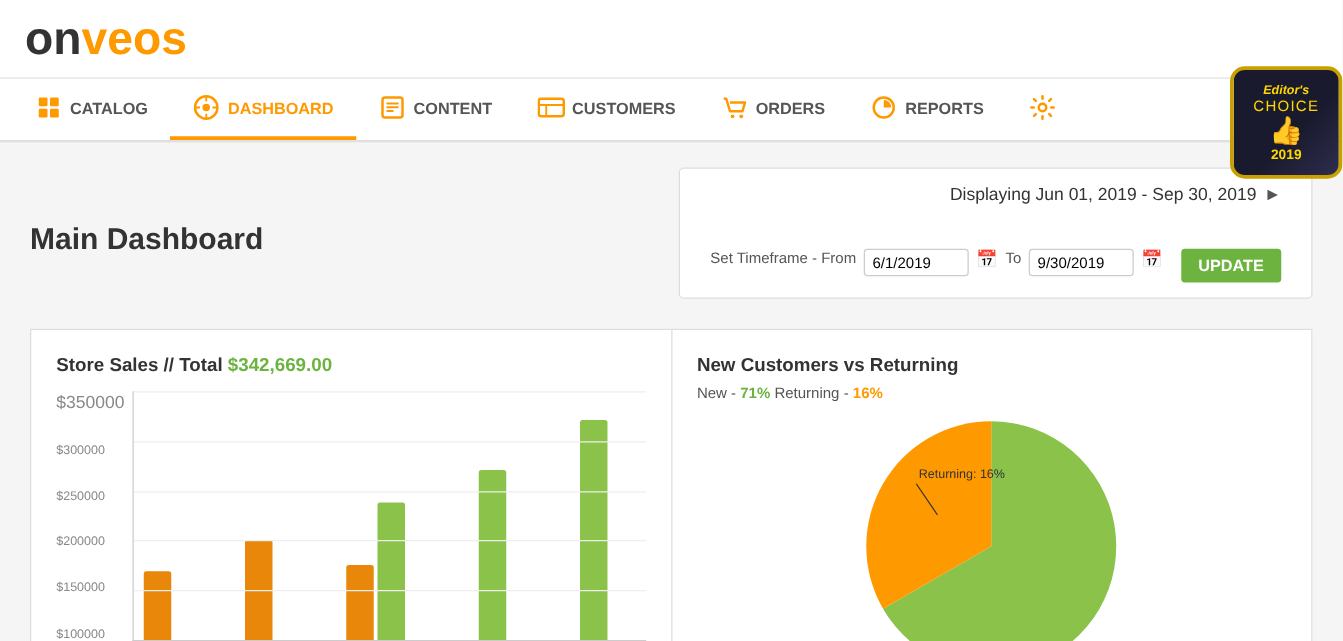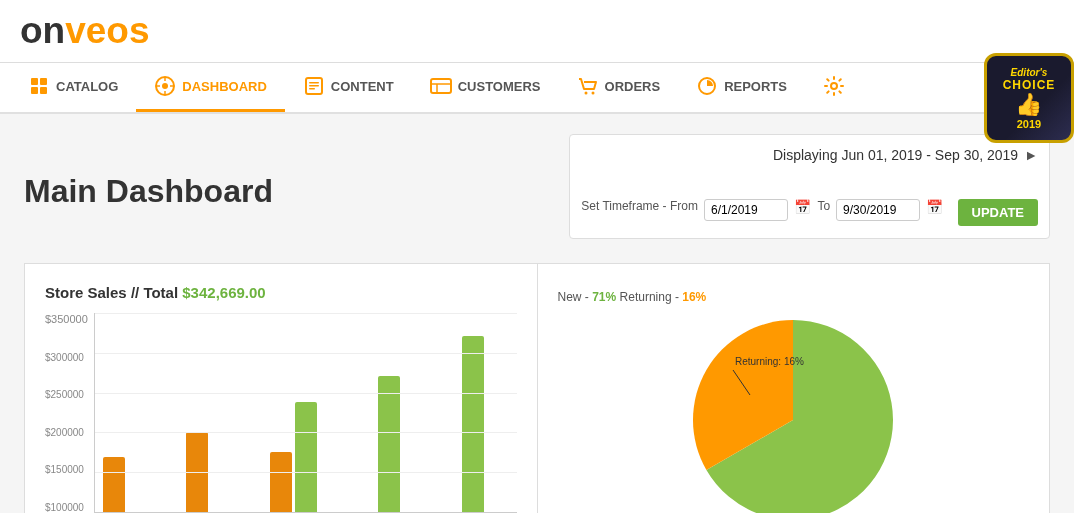--- a/index.html
+++ b/index.html
@@ -16,24 +16,24 @@
     .nav-item.active { color: #f90; border-bottom: 3px solid #f90; }
     .nav-icon { width: 22px; height: 22px; margin-right: 6px; display: inline-flex; align-items: center; justify-content: center; }
     .nav-item .nav-icon svg { fill: #f90; }
 
     
     .badge-container { position: absolute; right: 0; top: -10px; z-index: 10; }
     .badge { width: 90px; height: 90px; background: linear-gradient(135deg, #1a1a2e 60%, #2d2d50); border-radius: 12px; display: flex; flex-direction: column; align-items: center; justify-content: center; padding: 6px; border: 3px solid #c8a000; }
 
     
     .main { padding: 20px 24px; background: #f5f5f5; }
-    .page-title { font-size: 32px; font-weight: bold; color: #333; margin-bottom: 16px; }
-
-    
-    .timeframe-bar { background: #fff; border: 1px solid #ddd; border-radius: 4px; padding: 12px 11px; display: flex; flex-direction: column; align-items: flex-end; margin-bottom: 16px; float: right; clear: both; }
+    .page-title { font-size: 24px; font-weight: bold; color: #333; margin-bottom: 16px; }
+
+    
+    .timeframe-bar { background: #fff; border: 1px solid #ddd; border-radius: 4px; padding: 12px 24px; display: flex; flex-direction: column; align-items: flex-end; margin-bottom: 16px; float: right; clear: both; }
     .timeframe-display { font-size: 14px; color: #333; display: flex; align-items: center; gap: 6px; margin-bottom: 8px; }
     .timeframe-inputs { display: flex; align-items: flex-start; gap: 6px; font-size: 12px; color: #555; margin-top: 28px; }
     .timeframe-inputs input { border: 1px solid #ccc; border-radius: 3px; padding: 3px 6px; font-size: 12px; width: 84px; }
     .cal-icon { font-size: 14px; color: #555; cursor: pointer; }
     .update-btn { background: #6db33f; color: #fff; border: none; border-radius: 3px; padding: 6px 14px; font-size: 13px; font-weight: bold; cursor: pointer; margin-left: 8px; }
 
     
     .charts-row { display: flex; gap: 0; border: 1px solid #ddd; background: #fff; margin-top: 8px; clear: both; }
     .chart-panel { flex: 1; padding: 20px; border-right: 1px solid #ddd; }
     .chart-panel:last-child { border-right: none; }
@@ -128,21 +128,21 @@
       <svg width="20" height="20" viewBox="0 0 20 20">
           <circle cx="10" cy="10" r="3" fill="none" stroke="#f90" stroke-width="2"></circle>
           <path d="M10 1v2M10 17v2M1 10h2M17 10h2M3.22 3.22l1.42 1.42M15.36 15.36l1.42 1.42M3.22 16.78l1.42-1.42M15.36 4.64l1.42-1.42" stroke="#f90" stroke-width="2" stroke-linecap="round"></path>
         </svg>
     </span>
   </a>
 
   <div class="badge-container">
     <div class="badge">
       <div style="color:#ffd700;font-size:10px;font-style:italic;font-weight:bold;">Editor's</div>
-      <div style="color:#ffd700;font-size:12px;font-weight:bold;letter-spacing:1px;">CHOICE</div>
+      <div style="color:#ffd700;font-size:12px;font-weight:normal;letter-spacing:1px;">CHOICE</div>
       <div style="font-size:22px;">👍</div>
       <div style="color:#ffd700;font-size:11px;font-weight:bold;">2019</div>
     </div>
   </div>
 </nav>
 
 <div class="main">
   <div class="header-content">
     <div class="title-area">
       <h1 class="page-title">Main Dashboard</h1>
@@ -168,21 +168,21 @@
   <div class="charts-row">
 
     <div class="chart-panel">
       <div class="chart-title">
         <span>Store Sales // Total </span><span style="color:#6db33f;">$342,669.00</span>
       </div>
 
       <div style="display:flex; margin-top:12px;">
 
         <div style="display:flex;flex-direction:column;justify-content:space-between;height:200px;padding-right:6px;">
-          <span style="font-size:11px;color:#888;">$350000</span>
+          <span style="font-size:14px;color:#888;">$350000</span>
           <span style="font-size:10px;color:#888;">$300000</span>
           <span style="font-size:10px;color:#888;">$250000</span>
           <span style="font-size:10px;color:#888;">$200000</span>
           <span style="font-size:10px;color:#888;">$150000</span>
           <span style="font-size:10px;color:#888;">$100000</span>
         </div>
 
         <div style="flex:1;height:200px;border-left:1px solid #ccc;border-bottom:1px solid #ccc;display:flex;align-items:flex-end;padding:0 8px;gap:12px;position:relative;">
 
           <div style="position:absolute;top:0;left:0;right:0;bottom:0;display:flex;flex-direction:column;justify-content:space-between;pointer-events:none;">
@@ -212,20 +212,21 @@
           </div>
           <div style="display:flex;gap:3px;align-items:flex-end;flex:1;">
             <div style="width:22px;height:0px;"></div>
             <div style="width:22px;height:176px;background:#8bc34a;border-radius:2px 2px 0 0;"></div>
           </div>
         </div>
       </div>
     </div>
 
     <div class="chart-panel">
+      <div class="chart-title">New Customers vs Returning</div>
       <div class="chart-legend" style="margin-top:6px;">
         <span>New - </span><span class="new">71</span><span class="new">%</span><span> Returning - </span><span class="returning">16</span><span class="returning">%</span>
       </div>
 
       <div class="pie-container">
         <svg width="240" height="240" viewBox="-120 -120 240 240">
 
           <path d="M 0 0 L 0 -100 A 100 100 0 1 1 -86.6 50 Z" fill="#8bc34a"></path>
 
           <path d="M 0 0 L -86.6 50 A 100 100 0 0 1 0 -100 Z" fill="#f90"></path>

